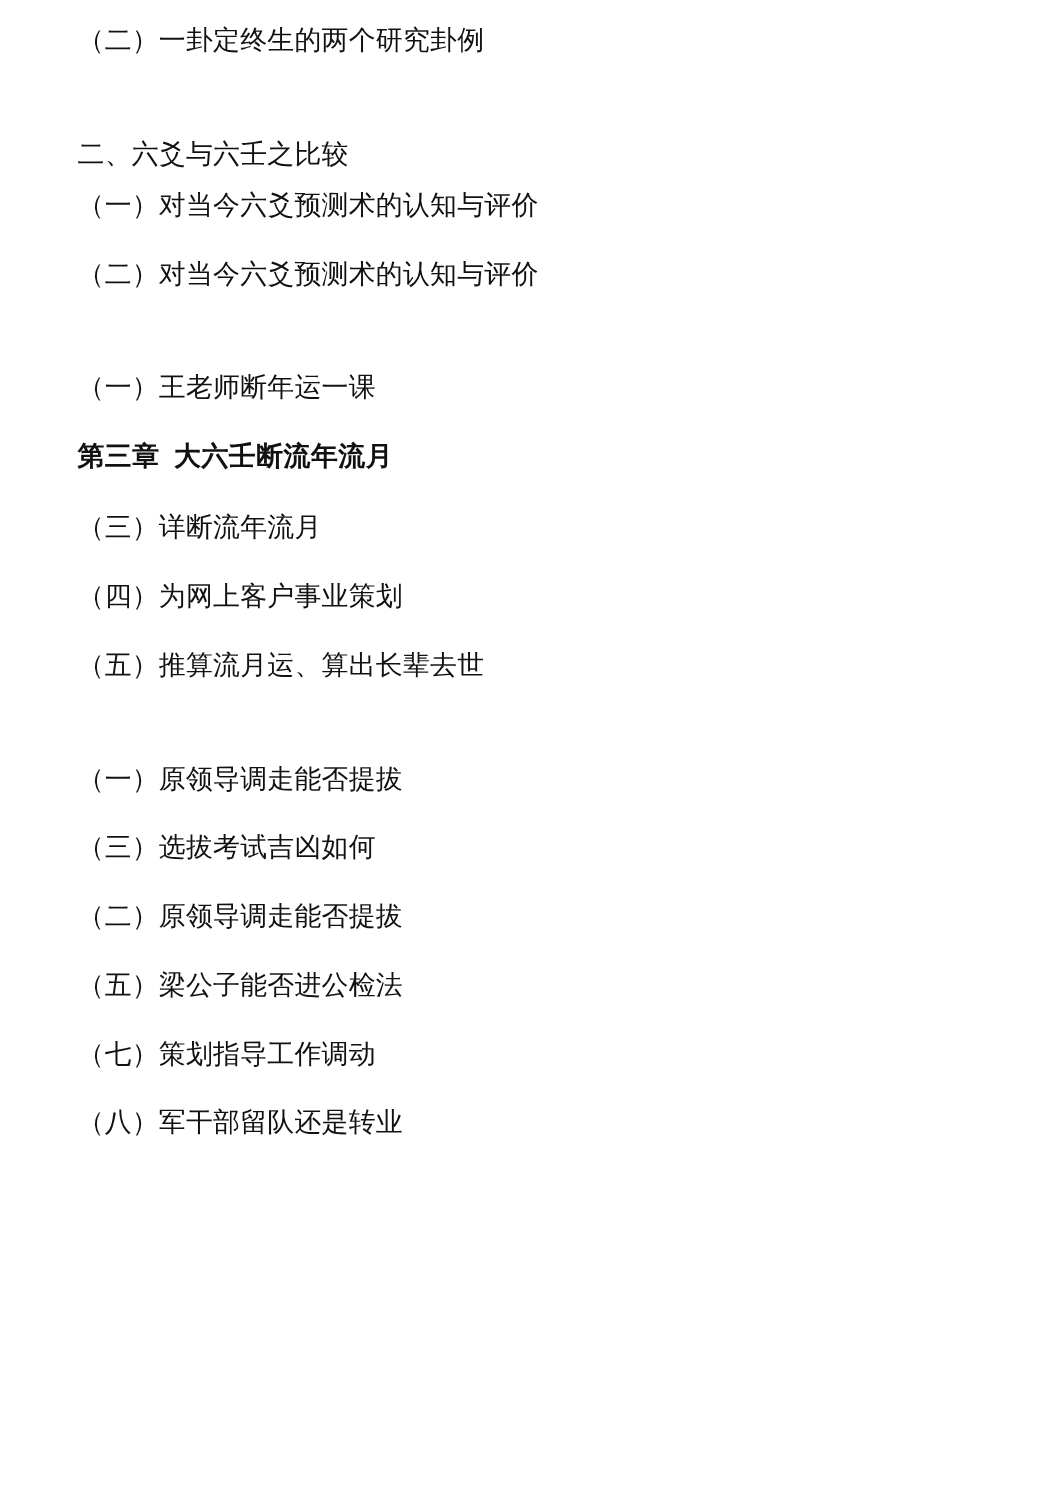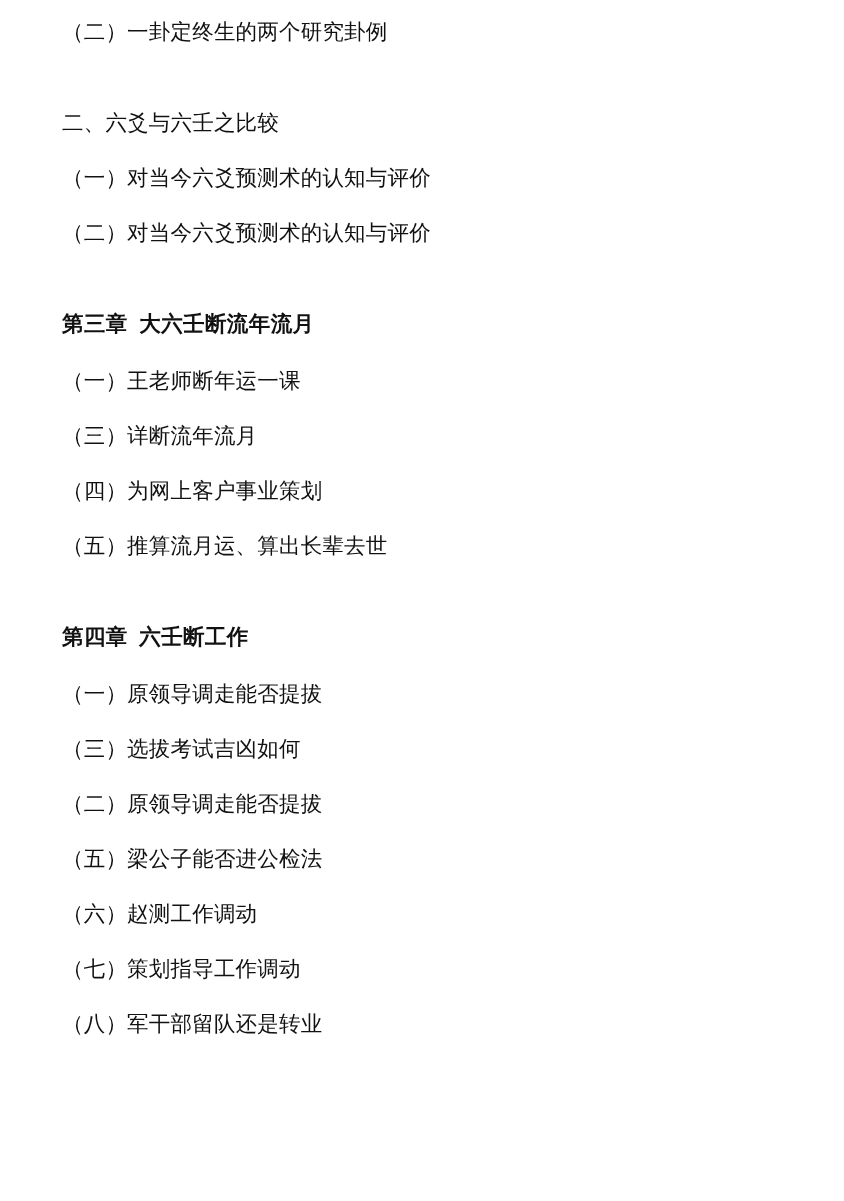--- a/index.html
+++ b/index.html
@@ -35,21 +35,21 @@
     color: #111111;
     margin: 0;
   }
   
   .item {
     margin-top: 0;
     margin-bottom: 26px;
   }
   
   .section {
-    margin-bottom: 26px;
+    margin-bottom: 12px;
   }
   
   .chapter {
     font-weight: bold;
     font-size: 21.5px;
     margin-bottom: 28px;
     letter-spacing: 0.4px;
   }
   .gap-md { height: 36px; }
 </style>
@@ -63,33 +63,31 @@
 
     <div class="gap-md"></div>
 
     <div class="line section">二、六爻与六壬之比较</div>
 
     <div class="line item">（一）对当今六爻预测术的认知与评价</div>
     <div class="line item">（二）对当今六爻预测术的认知与评价</div>
 
     <div class="gap-md"></div>
 
+    <div class="line item">（一）王老师断年运一课</div>
+
     <div class="line chapter">第三章  大六壬断流年流月</div>
-
-    <div class="line item">（一）王老师断年运一课</div>
     <div class="line item">（三）详断流年流月</div>
     <div class="line item">（四）为网上客户事业策划</div>
     <div class="line item">（五）推算流月运、算出长辈去世</div>
 
     <div class="gap-md"></div>
 
-    <div class="line chapter">第四章  六壬断工作</div>
 
     <div class="line item">（一）原领导调走能否提拔</div>
     <div class="line item">（三）选拔考试吉凶如何</div>
     <div class="line item">（二）原领导调走能否提拔</div>
     <div class="line item">（五）梁公子能否进公检法</div>
-    <div class="line item">（六）赵测工作调动</div>
     <div class="line item">（七）策划指导工作调动</div>
     <div class="line item">（八）军干部留队还是转业</div>
 
   </div>
 </div>
 
 </body></html>

